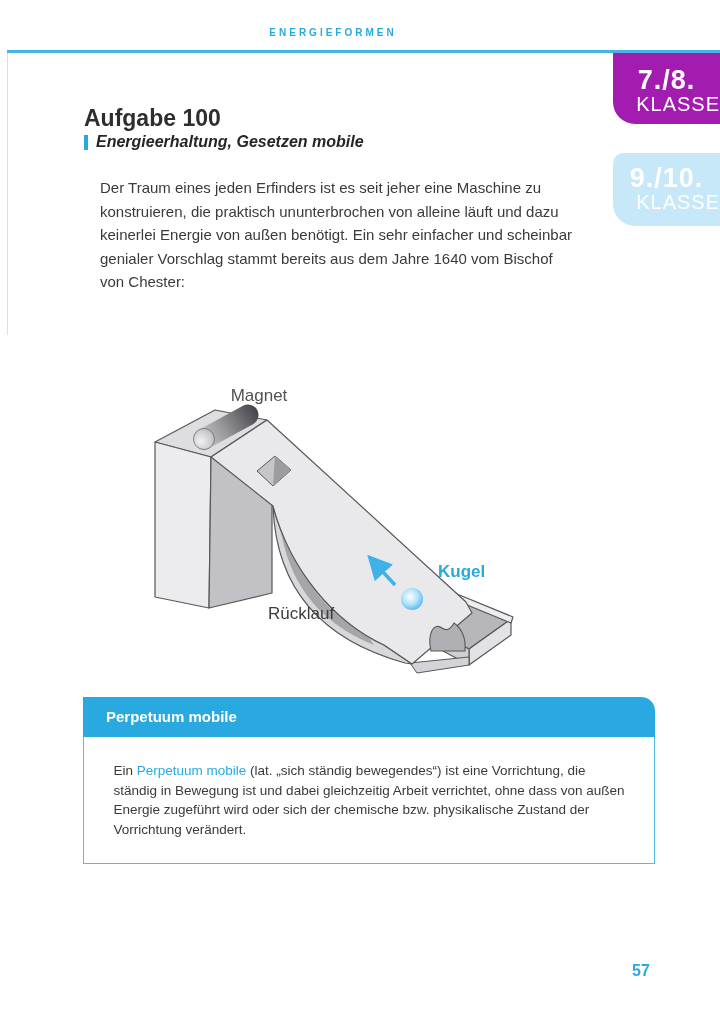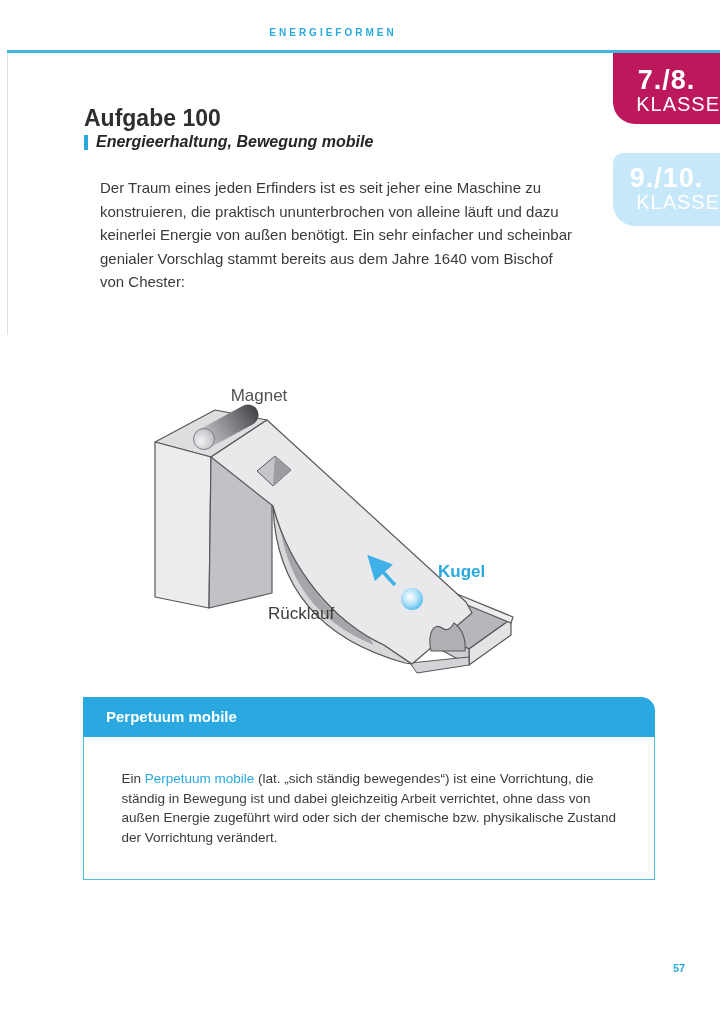--- a/index.html
+++ b/index.html
@@ -10,21 +10,21 @@
   .header-title{
     position:absolute;top:27px;left:0;width:666px;text-align:center;
     font-size:10px;font-weight:bold;letter-spacing:3px;color:#2aa9e0;
   }
   .rule{position:absolute;top:50px;left:7px;width:713px;height:2.5px;background:#45b3e5;}
   .edge-line{position:absolute;top:53px;left:7px;width:1px;height:282px;background:#dedede;}
 
   .tab{position:absolute;right:0;width:107px;text-align:center;color:#ffffff;}
   .tab .grade{display:block;font-weight:bold;font-size:27px;line-height:30px;letter-spacing:1px;}
   .tab .klasse{display:block;font-weight:normal;font-size:20px;line-height:19px;letter-spacing:1px;text-align:right;}
-  .tab-active{top:52.5px;height:71px;background:#be185d;border-radius:0 0 0 22px;padding-top:0;}
+  .tab-active{top:52.5px;height:71px;background:#a21caf;border-radius:0 0 0 22px;padding-top:0;}
   .tab-active .grade{margin-top:12px;}
   .tab-inactive{top:153px;height:73px;background:#c6e8f8;border-radius:10px 0 0 22px;}
   .tab-inactive .grade{margin-top:10px;}
 
   .task-title{position:absolute;left:84px;top:90px;font-size:23px;font-weight:bold;color:#2e2e2d;}
   .subtitle{position:absolute;left:84px;top:133px;display:flex;align-items:center;}
   .subtitle .bar{width:4px;height:15px;background:#2aa9e0;margin-right:8px;}
   .subtitle .txt{font-style:italic;font-weight:bold;font-size:16px;color:#262625;}
 
   .bodytext{position:absolute;left:84px;top:160px;width:565px;font-size:15px;line-height:23.5px;color:#3a3a39;}
@@ -34,25 +34,25 @@
 
   .infobox{position:absolute;left:83px;top:697px;width:572px;}
   .infobox-header{
     height:40px;background:#2aa9e0;border-radius:0 14px 0 0;color:#ffffff;
     font-size:15px;font-weight:bold;line-height:40px;padding-left:23px;box-sizing:border-box;
   }
   .infobox-body{
     border:1.5px solid #54bbe8;border-top:none;background:#fff;
     padding:16px 20px 16px 21.5px;font-size:13.5px;line-height:19.5px;color:#3a3a39;
   }
-  .infobox-body p{margin:16px;}
+  .infobox-body p{margin:8px;}
   .infobox-body p + p{margin-top:10px;}
   .term{color:#2aa9e0;}
 
-  .page-number{position:absolute;left:673px;top:962px;font-size:11px;font-weight:bold;color:#2aa9e0;}
+  .page-number{position:absolute;left:632px;top:962px;font-size:16px;font-weight:bold;color:#2aa9e0;}
 </style>
 </head>
 <body>
 
 <div id="page">
 
   <div class="header-title">ENERGIEFORMEN</div>
   <div class="rule"></div>
   <div class="edge-line"></div>
 
@@ -62,21 +62,21 @@
   </div>
   <div class="tab tab-inactive">
     <span class="grade">9./10.</span>
     <span class="klasse">KLASSE</span>
   </div>
 
   <h1 class="task-title">Aufgabe 100</h1>
 
   <div class="subtitle">
     <span class="bar"></span>
-    <span class="txt">Energieerhaltung, Bewegung mobile</span>
+    <span class="txt">Energieerhaltung, Gesetzen mobile</span>
   </div>
 
   <div class="bodytext">
     <p>Der Traum eines jeden Erfinders ist es seit jeher eine Maschine zu
 konstruieren, die praktisch ununterbrochen von alleine läuft und dazu
 keinerlei Energie von außen benötigt. Ein sehr einfacher und scheinbar
 genialer Vorschlag stammt bereits aus dem Jahre 1640 vom Bischof
 von Chester:</p>
   </div>
 

